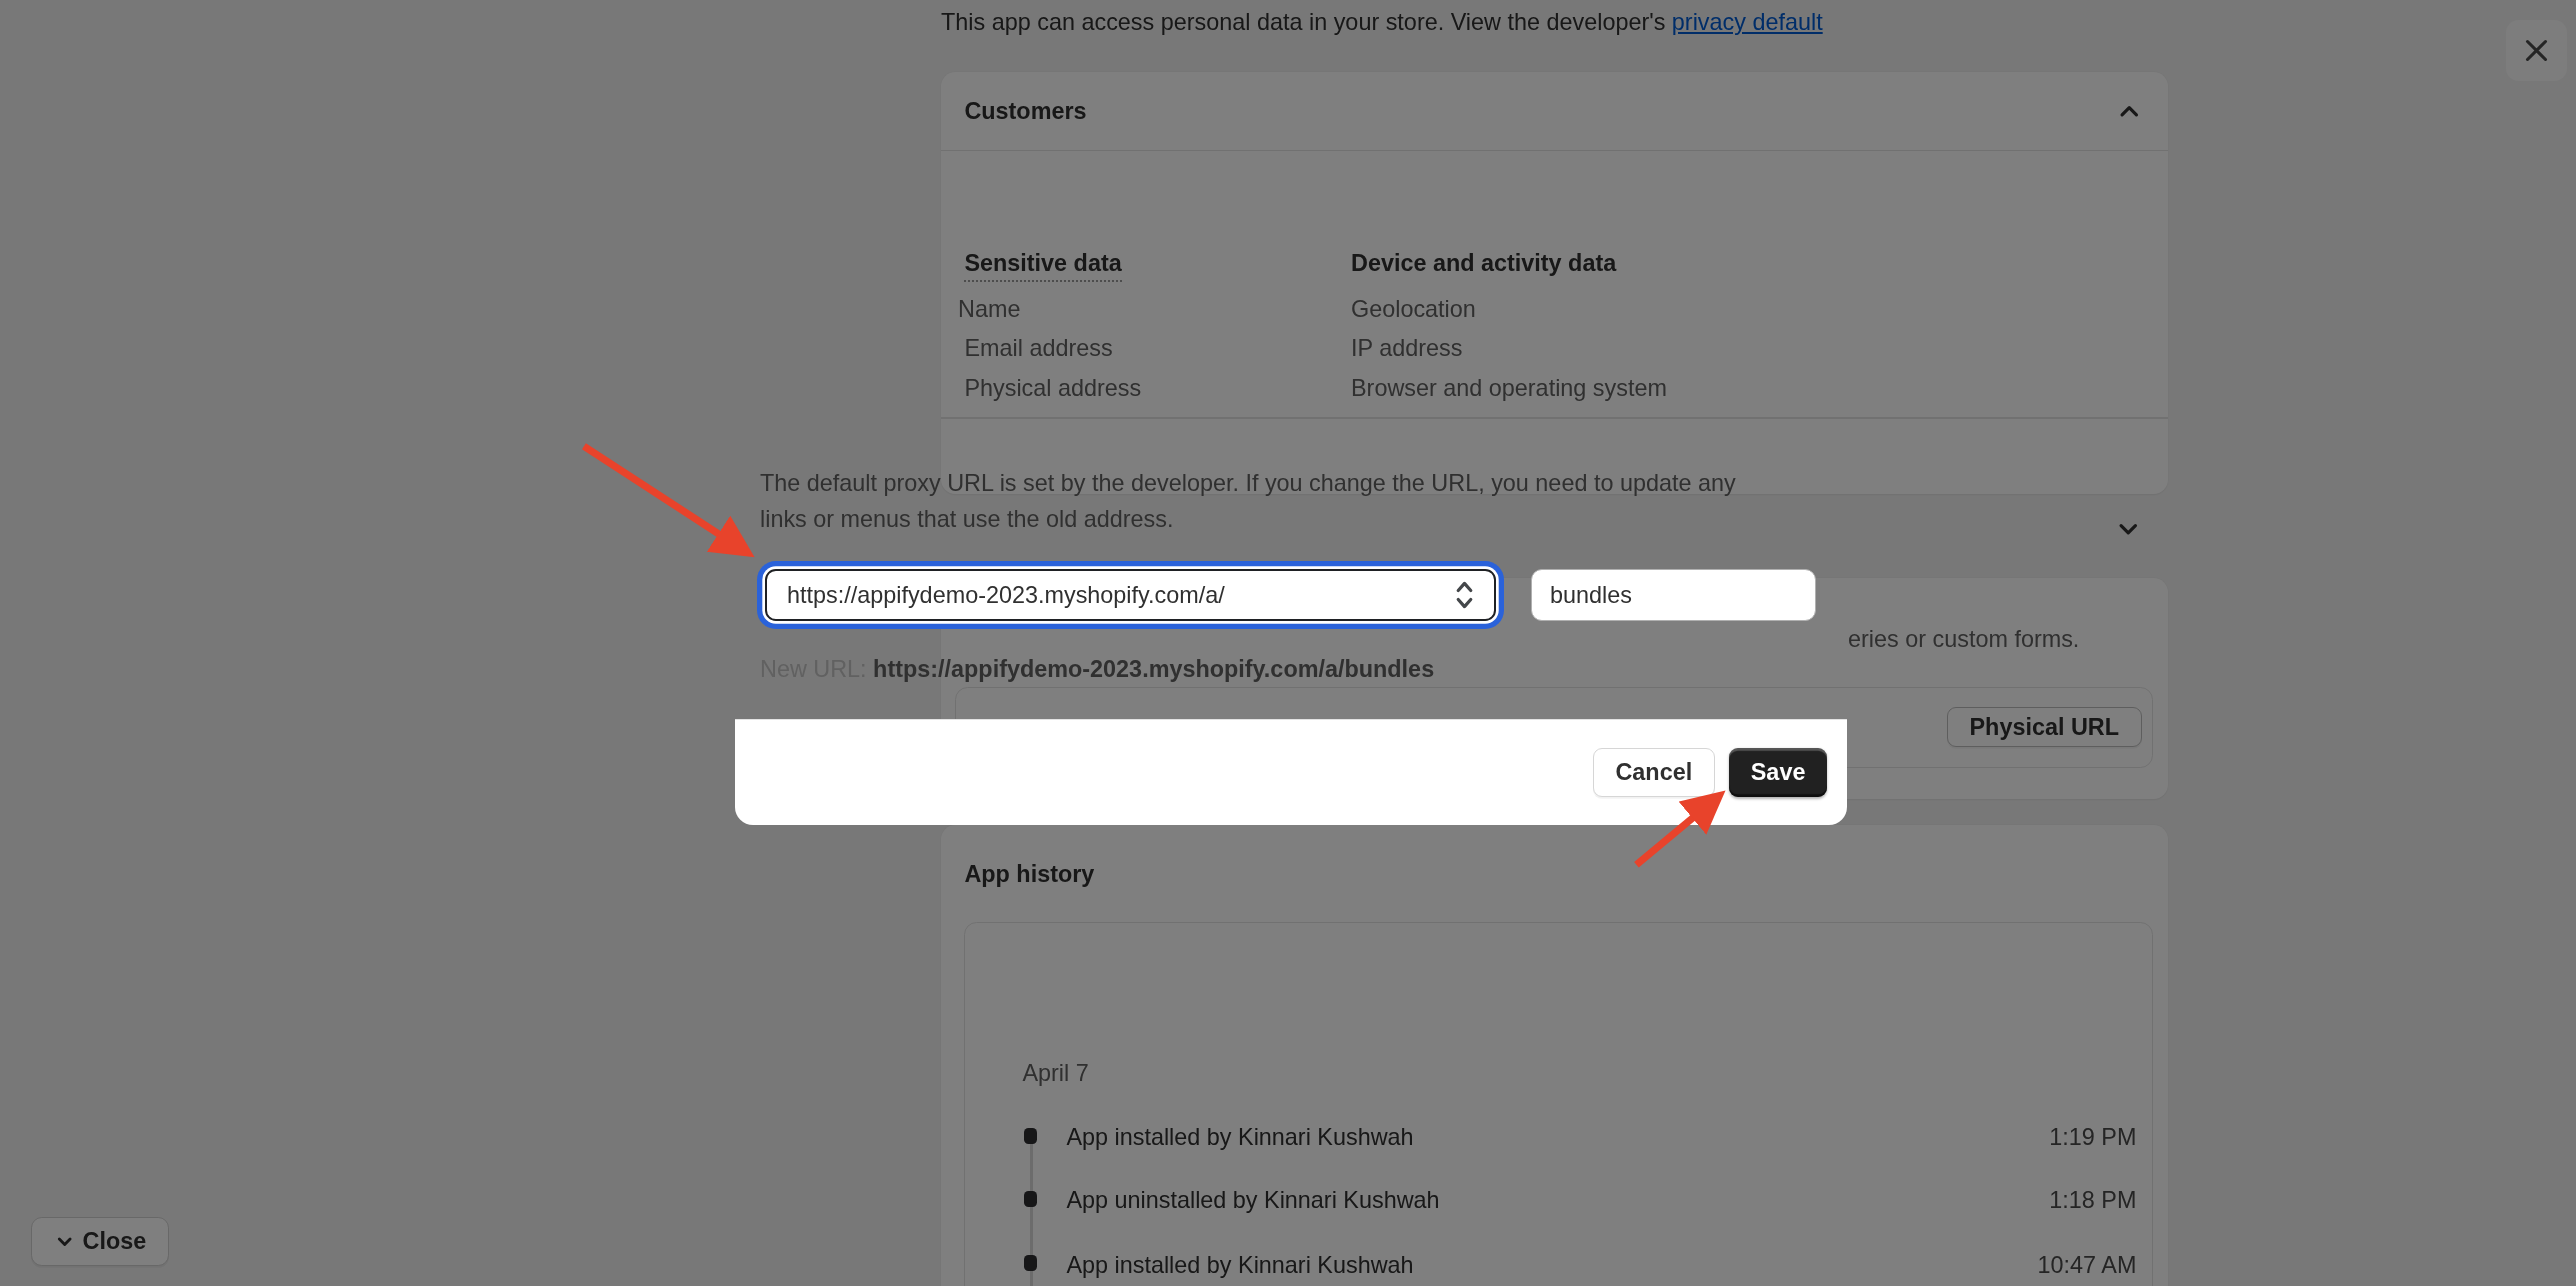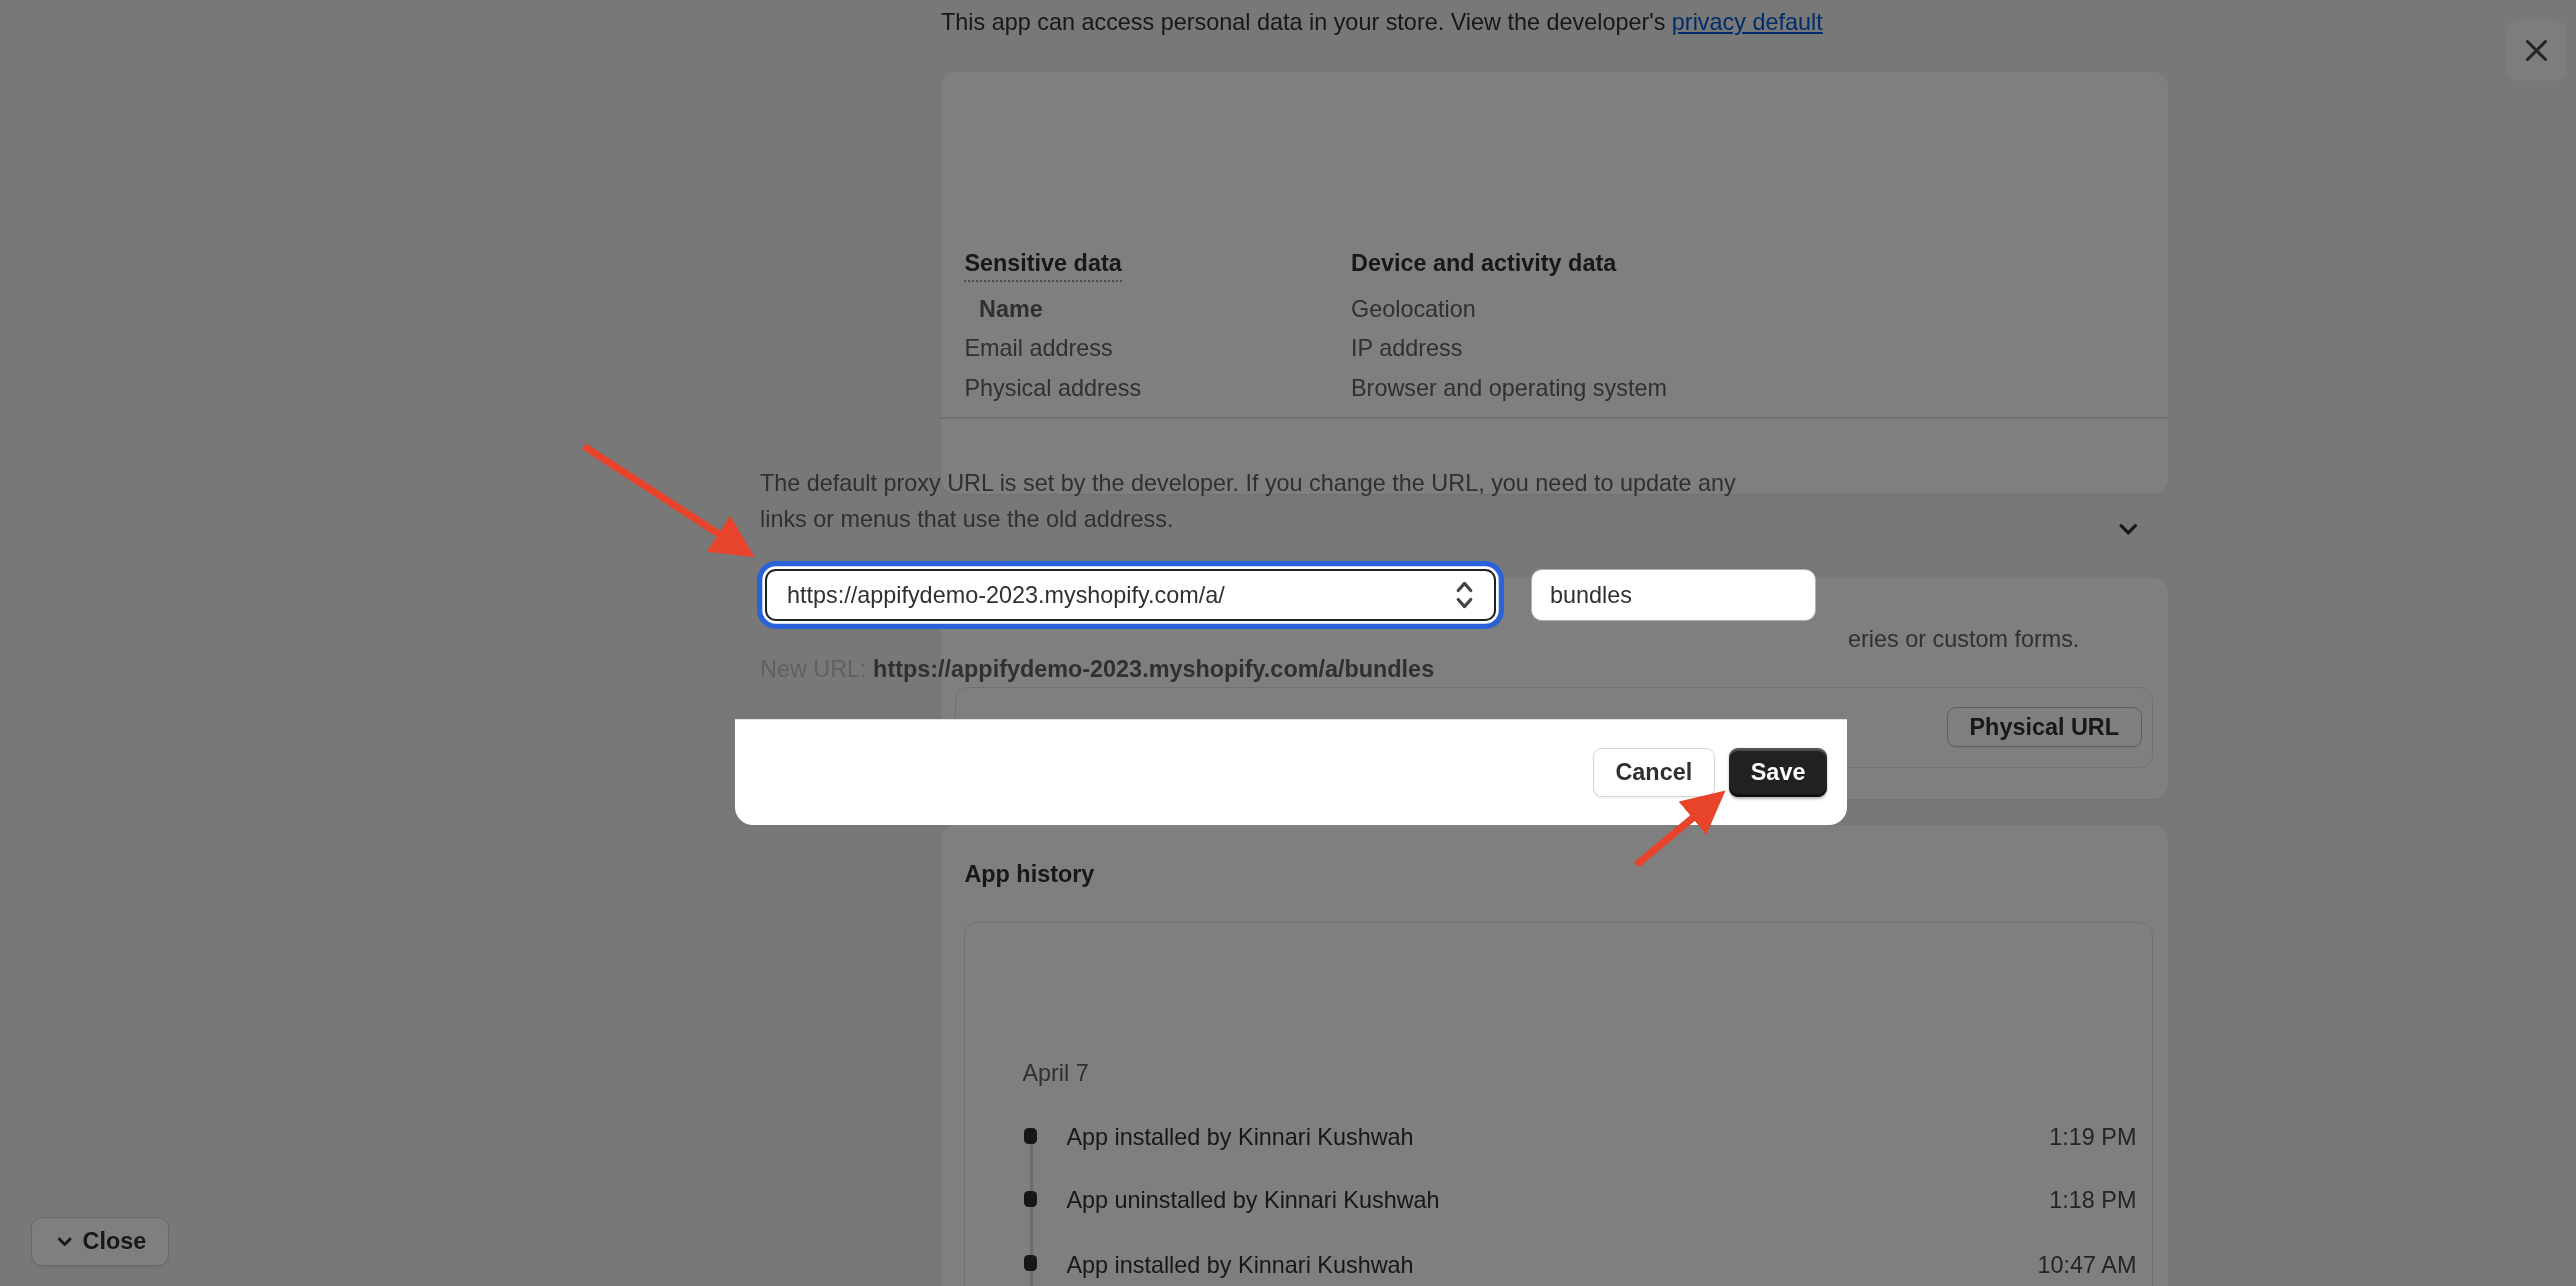--- a/index.html
+++ b/index.html
@@ -129,25 +129,34 @@
 
     <button class="icon-btn" style="left:2506px; top:20px;">
       <span>
         <svg class="glyph" width="27" height="27" viewBox="0 0 30 30">
             <path d="M5 5 L25 25 M25 5 L5 25" stroke="#4a4a4a" stroke-width="3.4" stroke-linecap="round"></path>
           </svg>
       </span>
     </button>
 
     <div class="card" style="left:941px; top:72px; width:1227px; height:422px;">
+      <div class="section-head">
+        <span></span>
+        <span>Customers</span>
+        <span style="margin-left:auto;">
+          <svg class="glyph" width="30.5" height="30.5" viewBox="0 0 34 34">
+              <path d="M9 21 L17 13 L25 21" fill="none" stroke="#303030" stroke-width="3.6" stroke-linecap="round" stroke-linejoin="round"></path>
+            </svg>
+        </span>
+      </div>
 
       <div class="col-header" style="position:absolute; left:23.4px; top:178px;">
         <span class="dotted-u">Sensitive data</span>
       </div>
-      <div class="col-item" style="position:absolute; left:38px; top:224px;font-weight:bold;">Name</div>
+      <div class="col-item" style="position:absolute; left:17px; top:224px;">Name</div>
       <div class="col-item" style="position:absolute; left:23.4px; top:263px;">Email address</div>
       <div class="col-item" style="position:absolute; left:23.4px; top:303px;">Physical address</div>
 
       <div class="col-header" style="position:absolute; left:410px; top:178px;">Device and activity data</div>
       <div class="col-item" style="position:absolute; left:410px; top:224px;">Geolocation</div>
       <div class="col-item" style="position:absolute; left:410px; top:263px;">IP address</div>
       <div class="col-item" style="position:absolute; left:410px; top:303px;">Browser and operating system</div>
 
       <div class="divider" style="top:345px;"></div>
       <div style="position:absolute; right:25px; top:442px;">

